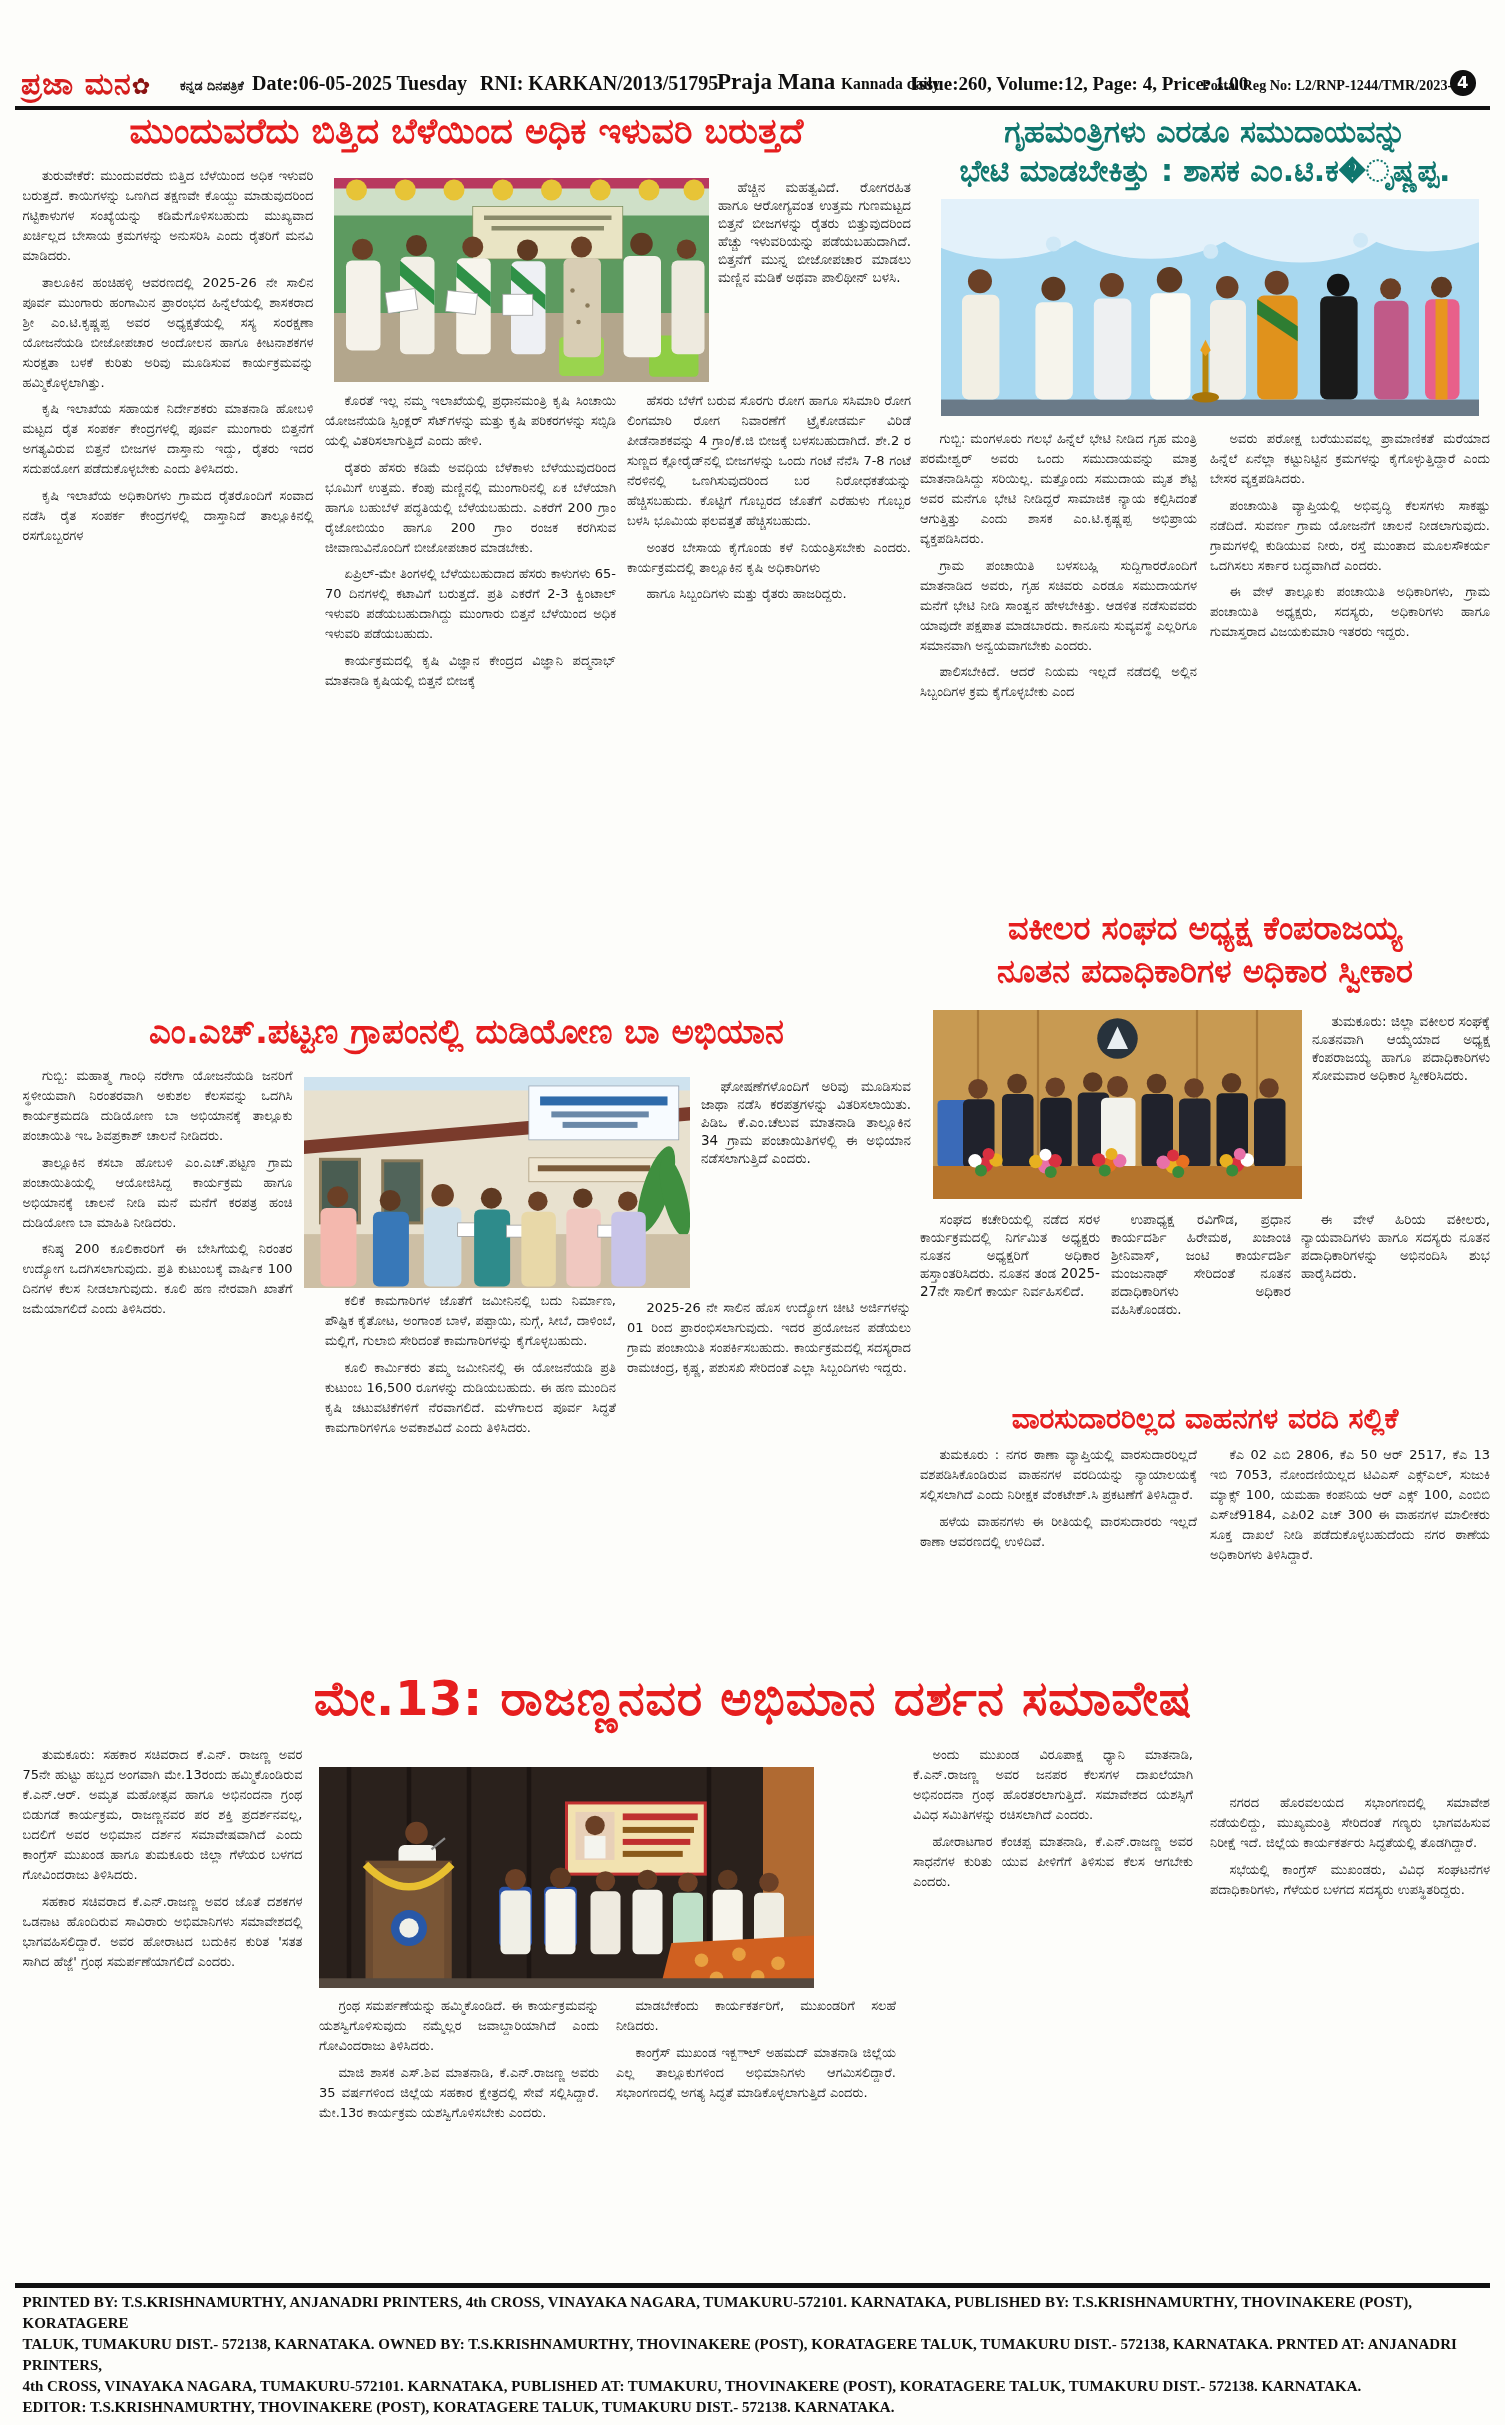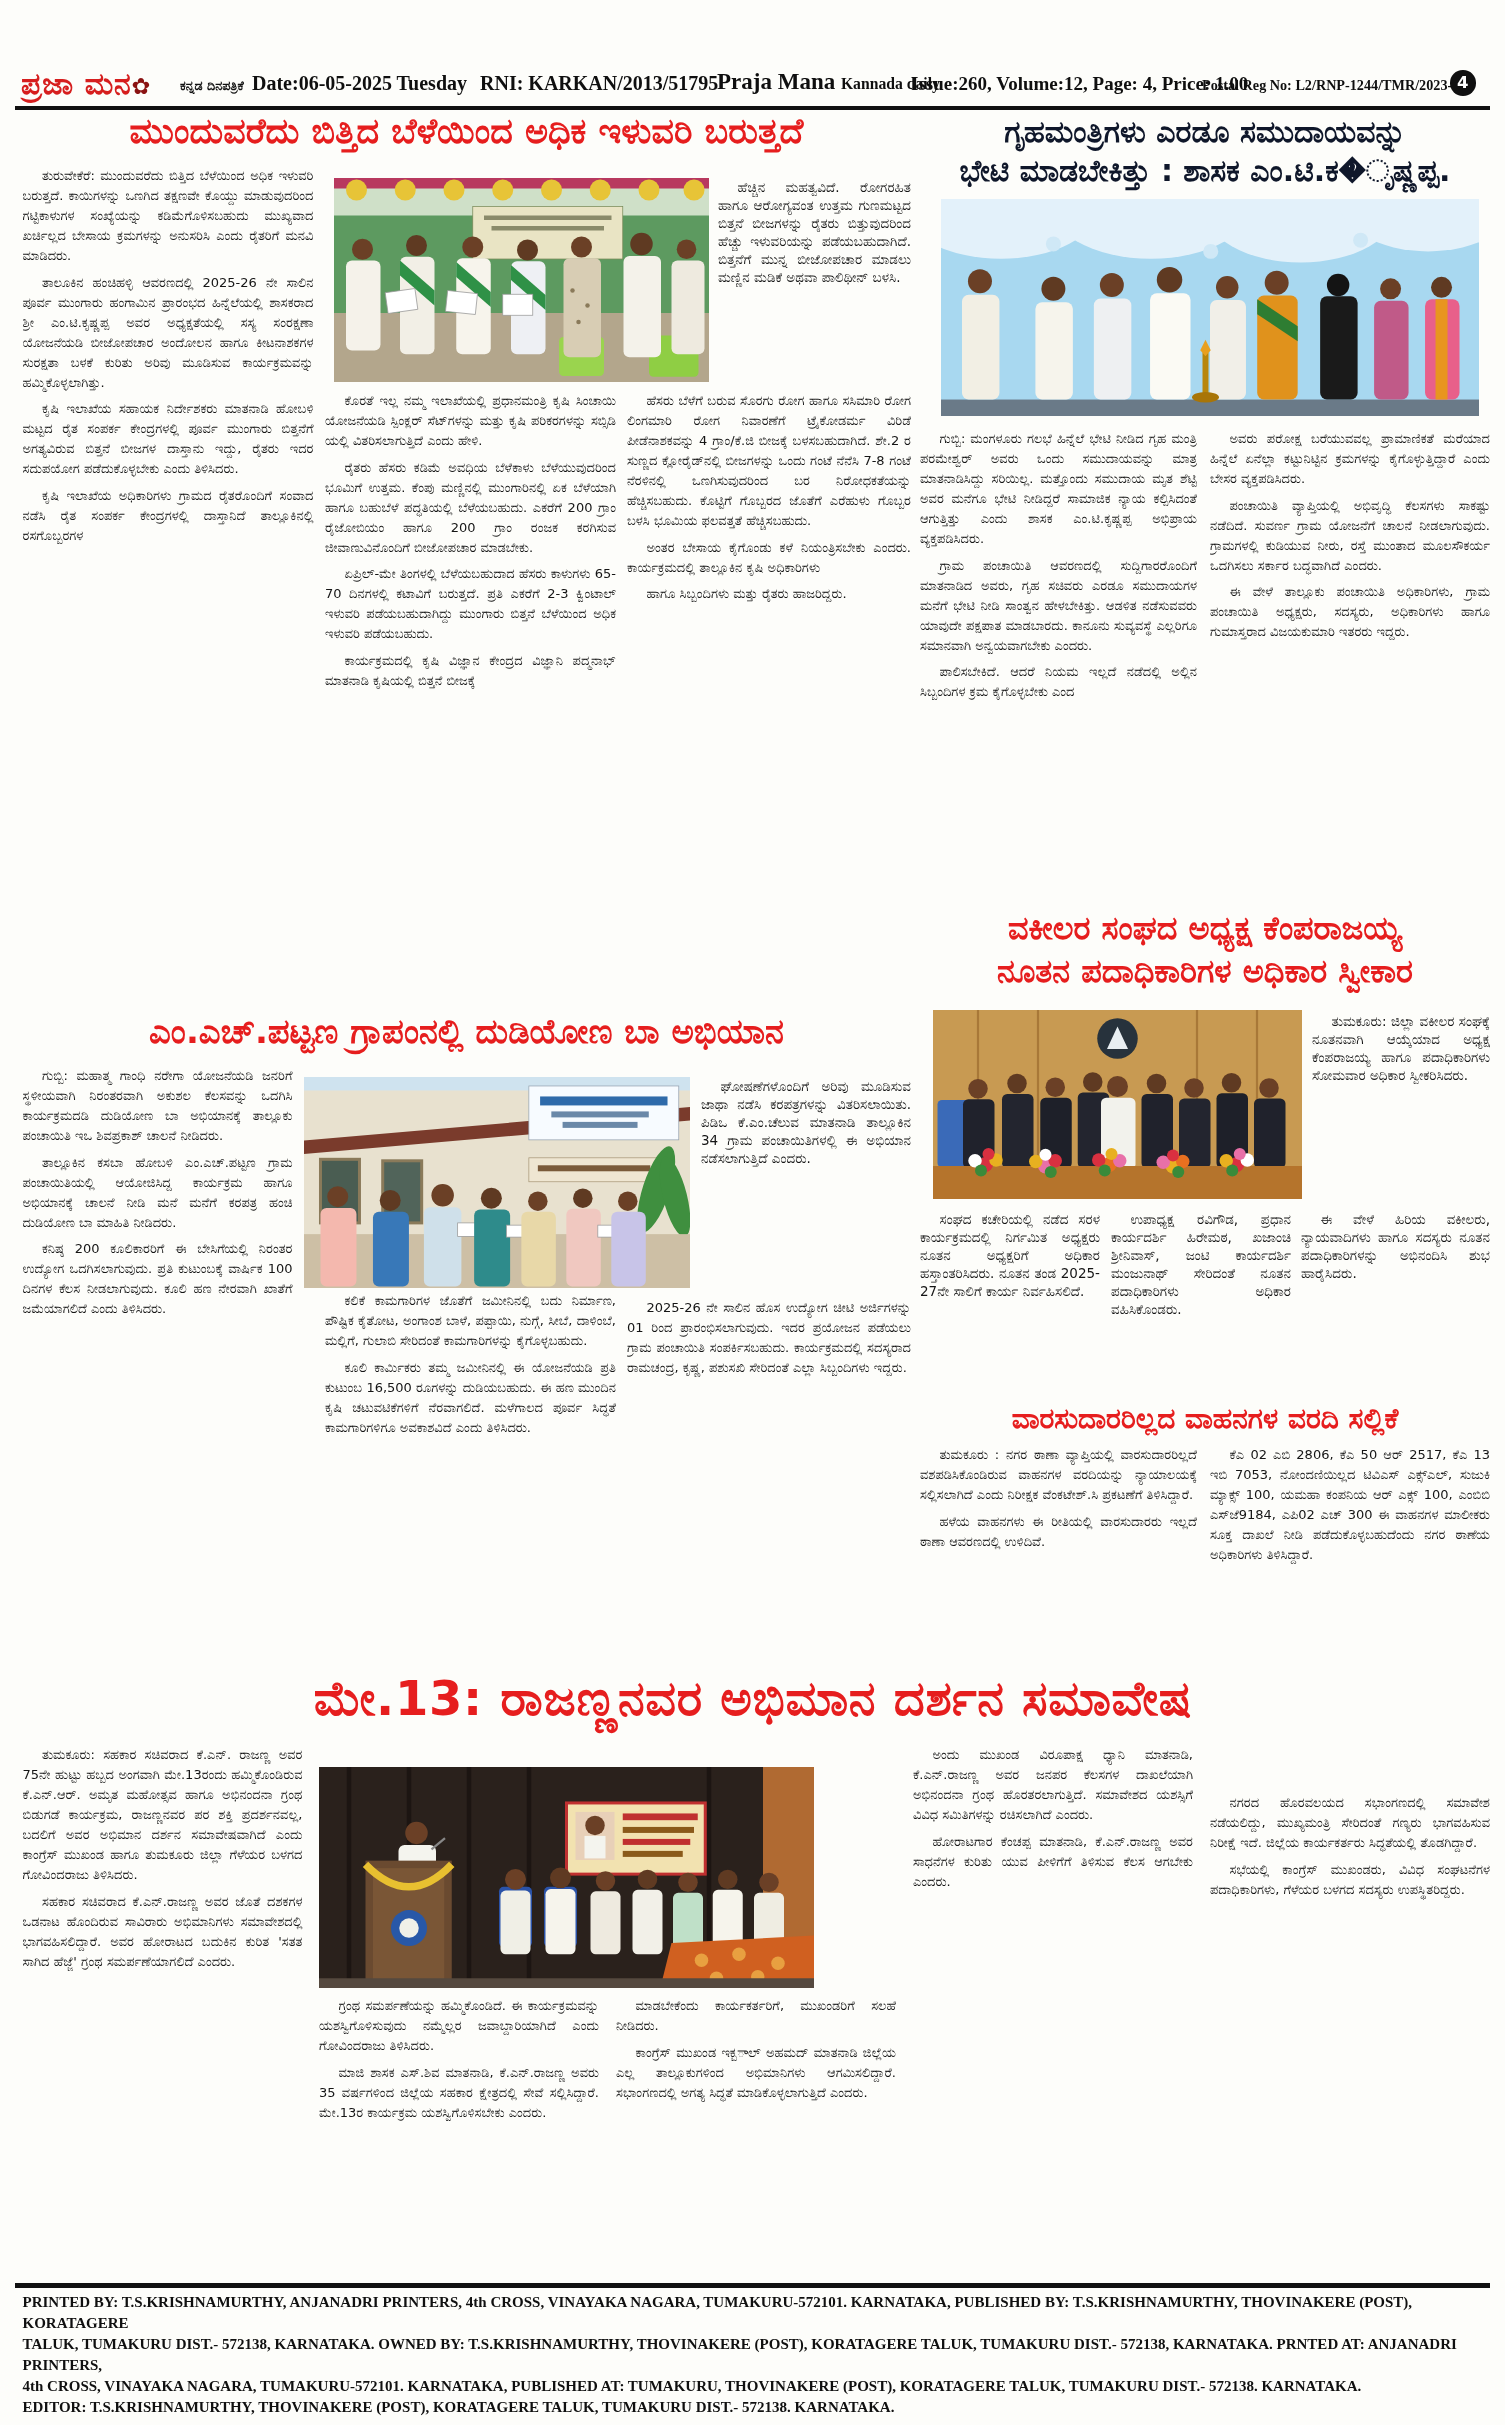--- a/index.html
+++ b/index.html
@@ -17,21 +17,21 @@
   .hdr-title small{font-size:15.7px;}
   .hdr-issue{left:911px;top:73px;font-size:19px;}
   .hdr-postal{left:1202px;top:77px;font-size:14.2px;}
   .badge{left:1450px;top:70px;width:25.5px;height:25.5px;border-radius:50%;background:#101010;color:#fff;
          font-size:16.5px;font-weight:bold;display:flex;align-items:center;justify-content:center;}
   .rule{position:absolute;background:#111;}
   
   .headline{position:absolute;text-align:center;font-weight:bold;line-height:1.12;}
   .red{color:#e61e1e;}
   .h-a1{left:22.5px;top:112px;width:888px;font-size:35px;}
-  .h-a2{left:920px;top:112px;width:570px;font-size:30px;color:#0f172a;line-height:39px;text-align:center;}
+  .h-a2{left:920px;top:112px;width:570px;font-size:30px;color:#0f766e;line-height:39px;text-align:center;}
   .h-a3{left:920px;top:907px;width:570px;font-size:32px;line-height:43px;}
   .h-a4{left:920px;top:1403px;width:570px;font-size:28px;}
   .h-a5{left:22.5px;top:1012px;width:888px;font-size:34px;}
   .h-a6{left:19px;top:1672px;width:1468px;font-size:48px;letter-spacing:0.7px;}
   
   .col{position:absolute;overflow:hidden;font-size:13px;line-height:20px;text-align:justify;}
   .col p{margin:0 0 6.7px 0;text-indent:19.5px;}
   .col.small{font-size:13.5px;line-height:18px;}
   .pt300{padding-top:225px;}
   .pt335{padding-top:251px;}
@@ -185,21 +185,21 @@
           <rect x="578" y="136" width="46" height="132" rx="9" fill="#c05a88"></rect>
         <circle cx="668" cy="118" r="14" fill="#5f3a22"></circle>
           <rect x="646" y="134" width="46" height="134" rx="9" fill="#e8608a"></rect>
           <rect x="660" y="134" width="16" height="134" fill="#e8951f"></rect>
       </g>
     </svg>
   </div>
 
   <div class="col" style="left:920px;top:429px;width:277px;height:474px;">
     <p>ಗುಬ್ಬಿ: ಮಂಗಳೂರು ಗಲಭೆ ಹಿನ್ನೆಲೆ ಭೇಟಿ ನೀಡಿದ ಗೃಹ ಮಂತ್ರಿ ಪರಮೇಶ್ವರ್ ಅವರು ಒಂದು ಸಮುದಾಯವನ್ನು ಮಾತ್ರ ಮಾತನಾಡಿಸಿದ್ದು ಸರಿಯಿಲ್ಲ. ಮತ್ತೊಂದು ಸಮುದಾಯ ಮೃತ ಶೆಟ್ಟಿ ಅವರ ಮನೆಗೂ ಭೇಟಿ ನೀಡಿದ್ದರೆ ಸಾಮಾಜಿಕ ನ್ಯಾಯ ಕಲ್ಪಿಸಿದಂತೆ ಆಗುತ್ತಿತ್ತು ಎಂದು ಶಾಸಕ ಎಂ.ಟಿ.ಕೃಷ್ಣಪ್ಪ ಅಭಿಪ್ರಾಯ ವ್ಯಕ್ತಪಡಿಸಿದರು.</p>
-    <p>ಗ್ರಾಮ ಪಂಚಾಯಿತಿ ಆವರಣದಲ್ಲಿ ಸುದ್ದಿಗಾರರೊಂದಿಗೆ ಮಾತನಾಡಿದ ಅವರು, ಗೃಹ ಸಚಿವರು ಎರಡೂ ಸಮುದಾಯಗಳ ಮನೆಗೆ ಭೇಟಿ ನೀಡಿ ಸಾಂತ್ವನ ಹೇಳಬೇಕಿತ್ತು. ಆಡಳಿತ ನಡೆಸುವವರು ಯಾವುದೇ ಪಕ್ಷಪಾತ ಮಾಡಬಾರದು. ಕಾನೂನು ಸುವ್ಯವಸ್ಥೆ ಎಲ್ಲರಿಗೂ ಸಮಾನವಾಗಿ ಅನ್ವಯವಾಗಬೇಕು ಎಂದರು.</p>
+    <p>ಗ್ರಾಮ ಪಂಚಾಯಿತಿ ಬಳಸಬಹ್ಲಿ ಸುದ್ದಿಗಾರರೊಂದಿಗೆ ಮಾತನಾಡಿದ ಅವರು, ಗೃಹ ಸಚಿವರು ಎರಡೂ ಸಮುದಾಯಗಳ ಮನೆಗೆ ಭೇಟಿ ನೀಡಿ ಸಾಂತ್ವನ ಹೇಳಬೇಕಿತ್ತು. ಆಡಳಿತ ನಡೆಸುವವರು ಯಾವುದೇ ಪಕ್ಷಪಾತ ಮಾಡಬಾರದು. ಕಾನೂನು ಸುವ್ಯವಸ್ಥೆ ಎಲ್ಲರಿಗೂ ಸಮಾನವಾಗಿ ಅನ್ವಯವಾಗಬೇಕು ಎಂದರು.</p>
     <p>ಪಾಲಿಸಬೇಕಿದೆ. ಆದರೆ ನಿಯಮ ಇಲ್ಲದೆ ನಡೆದಲ್ಲಿ ಅಲ್ಲಿನ ಸಿಬ್ಬಂದಿಗಳ ಕ್ರಮ ಕೈಗೊಳ್ಳಬೇಕು ಎಂದ</p>
   </div>
   <div class="col" style="left:1210px;top:429px;width:280px;height:474px;">
     <p>ಅವರು ಪರೋಕ್ಷ ಬರೆಯುವವಲ್ಲ ಪ್ರಾಮಾಣಿಕತೆ ಮರೆಯಾದ ಹಿನ್ನೆಲೆ ಏನೆಲ್ಲಾ ಕಟ್ಟುನಿಟ್ಟಿನ ಕ್ರಮಗಳನ್ನು ಕೈಗೊಳ್ಳುತ್ತಿದ್ದಾರೆ ಎಂದು ಬೇಸರ ವ್ಯಕ್ತಪಡಿಸಿದರು.</p>
     <p>ಪಂಚಾಯಿತಿ ವ್ಯಾಪ್ತಿಯಲ್ಲಿ ಅಭಿವೃದ್ಧಿ ಕೆಲಸಗಳು ಸಾಕಷ್ಟು ನಡೆದಿದೆ. ಸುವರ್ಣ ಗ್ರಾಮ ಯೋಜನೆಗೆ ಚಾಲನೆ ನೀಡಲಾಗುವುದು. ಗ್ರಾಮಗಳಲ್ಲಿ ಕುಡಿಯುವ ನೀರು, ರಸ್ತೆ ಮುಂತಾದ ಮೂಲಸೌಕರ್ಯ ಒದಗಿಸಲು ಸರ್ಕಾರ ಬದ್ಧವಾಗಿದೆ ಎಂದರು.</p>
     <p>ಈ ವೇಳೆ ತಾಲ್ಲೂಕು ಪಂಚಾಯಿತಿ ಅಧಿಕಾರಿಗಳು, ಗ್ರಾಮ ಪಂಚಾಯಿತಿ ಅಧ್ಯಕ್ಷರು, ಸದಸ್ಯರು, ಅಧಿಕಾರಿಗಳು ಹಾಗೂ ಗುಮಾಸ್ತರಾದ ವಿಜಯಕುಮಾರಿ ಇತರರು ಇದ್ದರು.</p>
   </div>
 
   <div class="headline red h-a3">
     <div>ವಕೀಲರ ಸಂಘದ ಅಧ್ಯಕ್ಷ ಕೆಂಪರಾಜಯ್ಯ</div>

